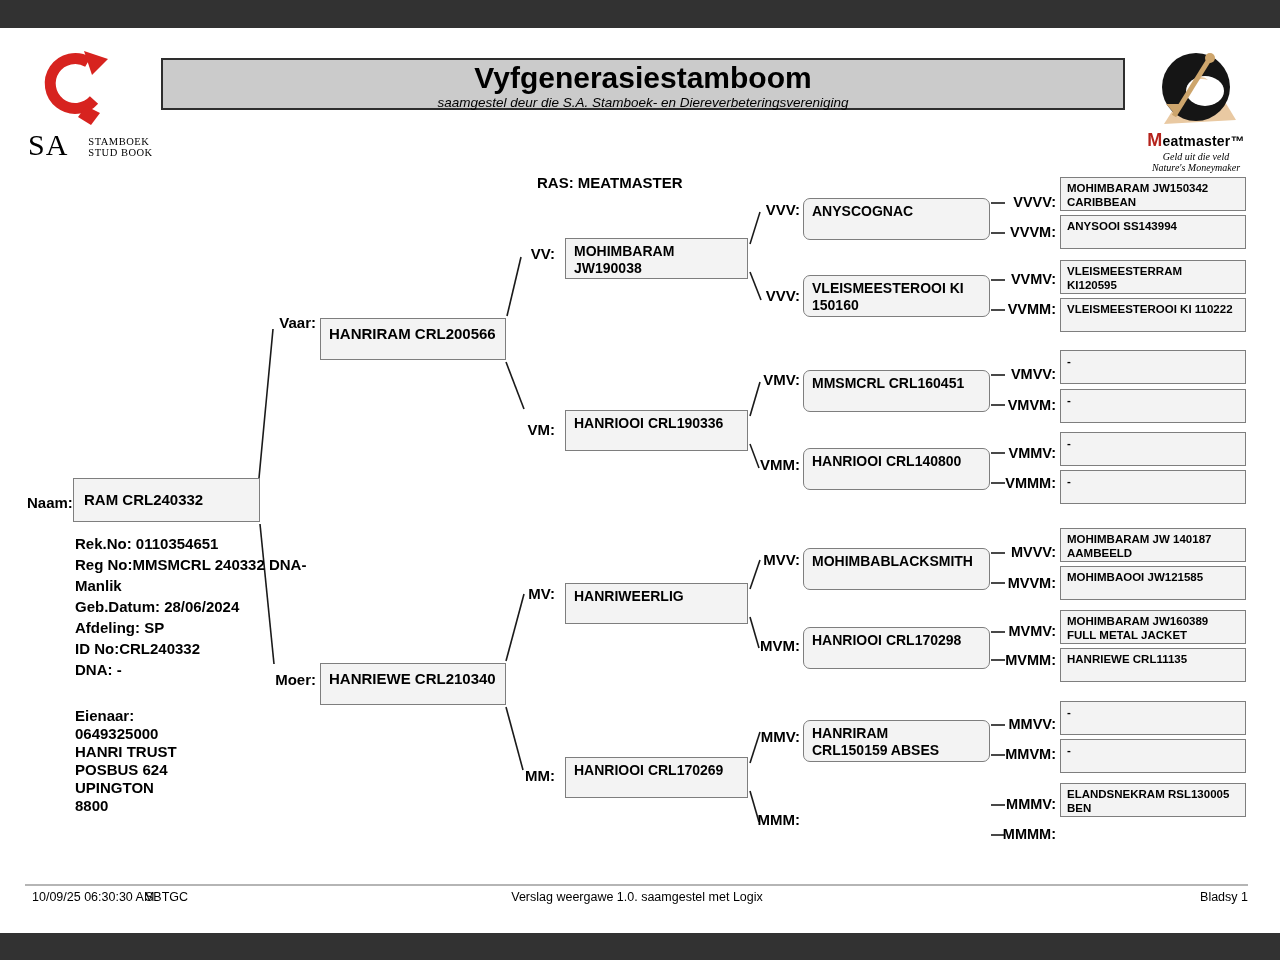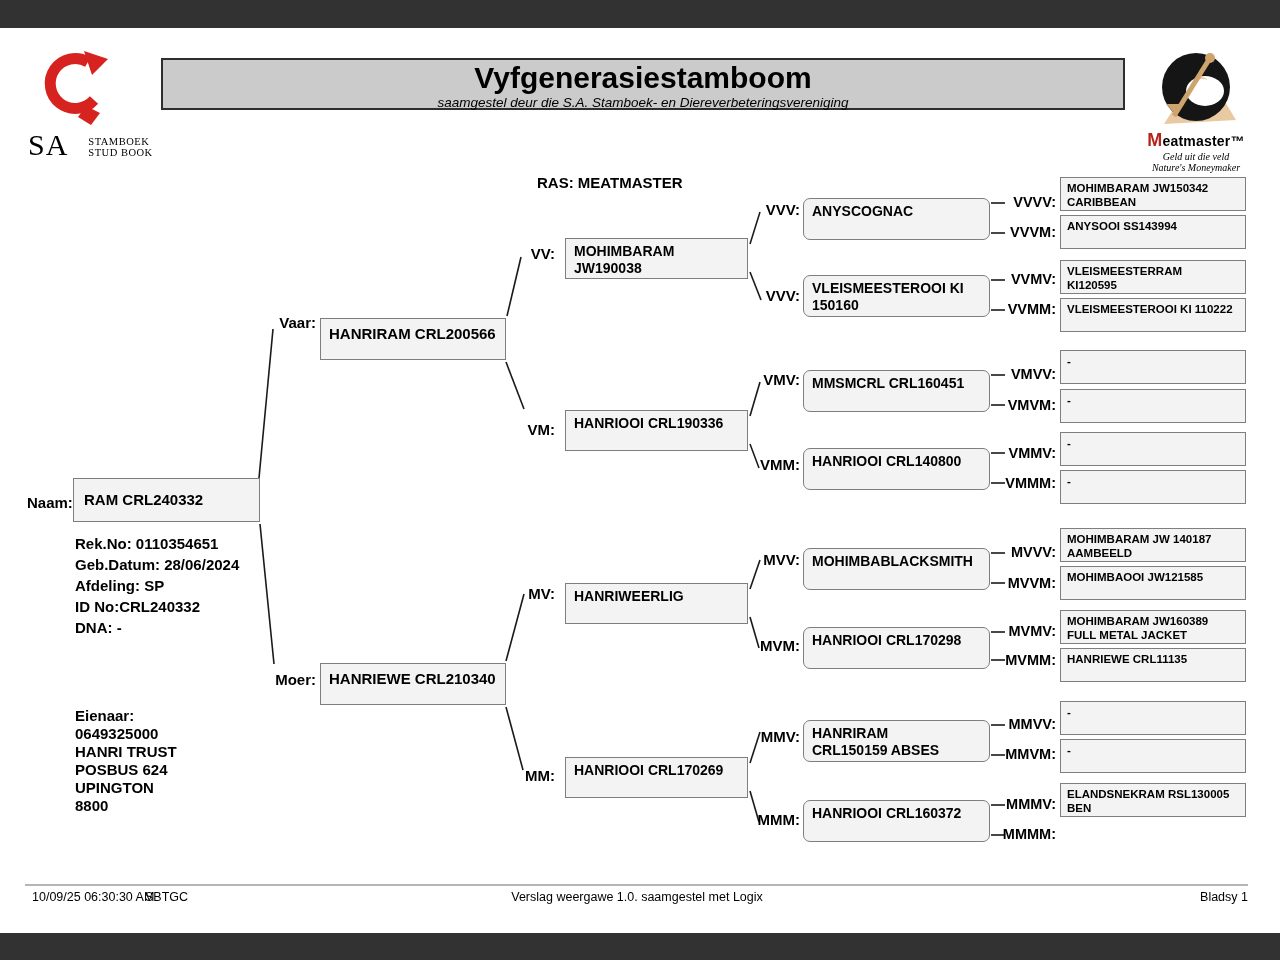--- a/index.html
+++ b/index.html
@@ -129,20 +129,22 @@
       <line x1="991" y1="805" x2="1005" y2="805"></line>
         <line x1="991" y1="835" x2="1005" y2="835"></line>
     </g>
   </svg>
 
   <div class="lbl" style="left:27px;top:494px;">Naam:</div>
   <div class="node n1">RAM CRL240332</div>
 
   <div class="details">
     <div>Rek.No: 0110354651</div>
+    <div>Reg No:MMSMCRL 240332 DNA-</div>
+    <div>Manlik</div>
     <div>Geb.Datum: 28/06/2024</div>
     <div>Afdeling: SP</div>
     <div>ID No:CRL240332</div>
     <div>DNA: -</div>
   </div>
   <div class="owner">
     <div>Eienaar:</div>
     <div>0649325000</div>
     <div>HANRI TRUST</div>
     <div>POSBUS 624</div>
@@ -172,21 +174,20 @@
   <div class="node n4" style="top:370px;">MMSMCRL CRL160451</div>
   <div class="lbl r g4l" style="top:456px;">VMM:</div>
   <div class="node n4" style="top:448px;">HANRIOOI CRL140800</div>
   <div class="lbl r g4l" style="top:551px;">MVV:</div>
   <div class="node n4" style="top:548px;">MOHIMBABLACKSMITH</div>
   <div class="lbl r g4l" style="top:637px;">MVM:</div>
   <div class="node n4" style="top:627px;">HANRIOOI CRL170298</div>
   <div class="lbl r g4l" style="top:728px;">MMV:</div>
   <div class="node n4" style="top:720px;padding-right:40px;">HANRIRAM CRL150159 ABSES</div>
   <div class="lbl r g4l" style="top:811px;">MMM:</div>
-  <div class="node n4" style="top:800px;">HANRIOOI CRL160372</div>
 
   <div class="lbl r g5l" style="top:194px;">VVVV:</div>
   <div class="node n5" style="top:177px;">MOHIMBARAM JW150342 CARIBBEAN</div>
   <div class="lbl r g5l" style="top:224px;">VVVM:</div>
   <div class="node n5" style="top:215px;">ANYSOOI SS143994</div>
   <div class="lbl r g5l" style="top:271px;">VVMV:</div>
   <div class="node n5" style="top:260px;padding-right:28px;">VLEISMEESTERRAM KI120595</div>
   <div class="lbl r g5l" style="top:301px;">VVMM:</div>
   <div class="node n5" style="top:298px;">VLEISMEESTEROOI KI 110222</div>
   <div class="lbl r g5l" style="top:366px;">VMVV:</div>

